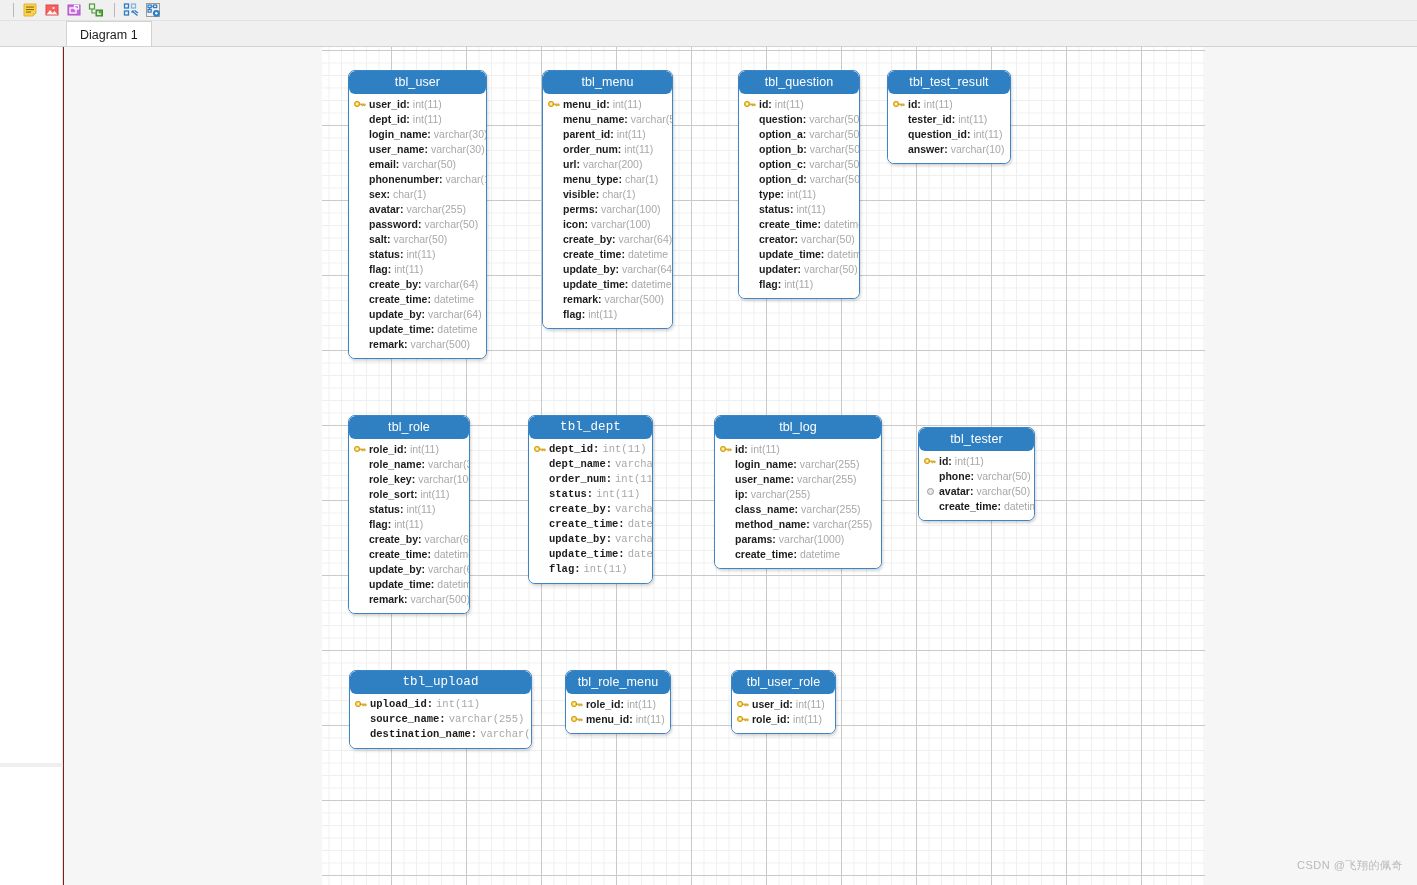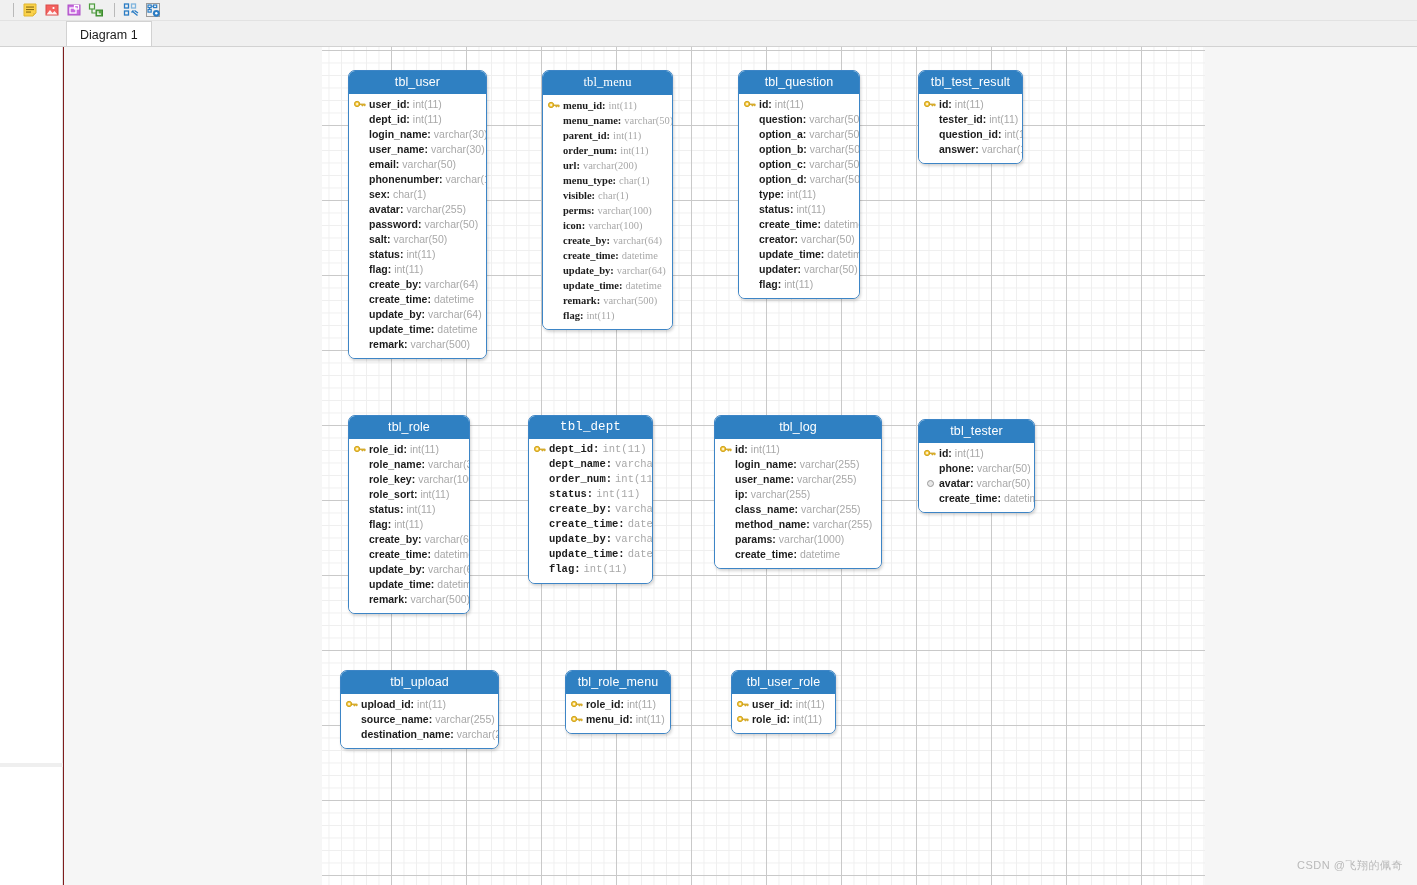--- a/index.html
+++ b/index.html
@@ -80,20 +80,21 @@
   }
   .entity-header {
     background: #2f80c2;
     color: #ffffff;
     font-size: 12.5px;
     text-align: center;
     padding: 4px 6px 5px 6px;
     font-weight: normal;
     letter-spacing: 0.1px;
     white-space: nowrap;
+    border-radius: 6px;
   }
   .entity-body { padding: 3px 6px 6px 4px; background: #ffffff; }
   .col-row {
     display: flex; align-items: center;
     height: 15px; line-height: 15px;
     font-size: 10.5px; white-space: nowrap;
   }
   .col-icon {
     width: 14px; min-width: 14px; height: 14px;
     display: flex; align-items: center; justify-content: center;
@@ -307,21 +308,21 @@
               <span class="col-type">datetime</span>
             </div>
             <div class="col-row">
               <span class="col-icon"></span>
               <span class="col-name">remark</span>
               <span class="col-sep">:</span>
               <span class="col-type">varchar(500)</span>
             </div>
           </div>
         </div>
-        <div class="entity" style="left: 478px; top: 23px; width: 131px; font-family: Liberation Serif, serif;">
+        <div class="entity" style="left: 478px; top: 23px; width: 131px;">
           <div class="entity-header">tbl_menu</div>
           <div class="entity-body">
             <div class="col-row">
               <span class="col-icon">
                 <svg class="key-ico" viewBox="0 0 14 11">
                   <circle cx="3.6" cy="4.3" r="3.1" fill="#f6c944" stroke="#c79a12" stroke-width="1"></circle>
                   <circle cx="3.6" cy="4.3" r="1.1" fill="#ffffff"></circle>
                   <path d="M6.3 4.3 H13 V6.4 H11.6 V5 H10.4 V6.6 H9.2 V5 H6.3 Z" fill="#f6c944" stroke="#c79a12" stroke-width="0.8" stroke-linejoin="round"></path>
                 </svg>
               </span>
@@ -497,21 +498,21 @@
               <span class="col-type">varchar(50)</span>
             </div>
             <div class="col-row">
               <span class="col-icon"></span>
               <span class="col-name">flag</span>
               <span class="col-sep">:</span>
               <span class="col-type">int(11)</span>
             </div>
           </div>
         </div>
-        <div class="entity" style="left: 854px; top: 23px; width: 105px;">
+        <div class="entity" style="left: 823px; top: 23px; width: 124px;">
           <div class="entity-header">tbl_test_result</div>
           <div class="entity-body">
             <div class="col-row">
               <span class="col-icon">
                 <svg class="key-ico" viewBox="0 0 14 11">
                   <circle cx="3.6" cy="4.3" r="3.1" fill="#f6c944" stroke="#c79a12" stroke-width="1"></circle>
                   <circle cx="3.6" cy="4.3" r="1.1" fill="#ffffff"></circle>
                   <path d="M6.3 4.3 H13 V6.4 H11.6 V5 H10.4 V6.6 H9.2 V5 H6.3 Z" fill="#f6c944" stroke="#c79a12" stroke-width="0.8" stroke-linejoin="round"></path>
                 </svg>
               </span>
@@ -733,21 +734,21 @@
               <span class="col-type">varchar(1000)</span>
             </div>
             <div class="col-row">
               <span class="col-icon"></span>
               <span class="col-name">create_time</span>
               <span class="col-sep">:</span>
               <span class="col-type">datetime</span>
             </div>
           </div>
         </div>
-        <div class="entity" style="left: 854px; top: 372px; width: 117px;">
+        <div class="entity" style="left: 854px; top: 380px; width: 117px;">
           <div class="entity-header">tbl_tester</div>
           <div class="entity-body">
             <div class="col-row">
               <span class="col-icon">
                 <svg class="key-ico" viewBox="0 0 14 11">
                   <circle cx="3.6" cy="4.3" r="3.1" fill="#f6c944" stroke="#c79a12" stroke-width="1"></circle>
                   <circle cx="3.6" cy="4.3" r="1.1" fill="#ffffff"></circle>
                   <path d="M6.3 4.3 H13 V6.4 H11.6 V5 H10.4 V6.6 H9.2 V5 H6.3 Z" fill="#f6c944" stroke="#c79a12" stroke-width="0.8" stroke-linejoin="round"></path>
                 </svg>
               </span>
@@ -770,21 +771,21 @@
               <span class="col-type">varchar(50)</span>
             </div>
             <div class="col-row">
               <span class="col-icon"></span>
               <span class="col-name">create_time</span>
               <span class="col-sep">:</span>
               <span class="col-type">datetime</span>
             </div>
           </div>
         </div>
-        <div class="entity" style="left: 276px; top: 623px; width: 159px;">
+        <div class="entity" style="left: 285px; top: 623px; width: 183px; font-family: Liberation Mono, monospace;">
           <div class="entity-header">tbl_upload</div>
           <div class="entity-body">
             <div class="col-row">
               <span class="col-icon">
                 <svg class="key-ico" viewBox="0 0 14 11">
                   <circle cx="3.6" cy="4.3" r="3.1" fill="#f6c944" stroke="#c79a12" stroke-width="1"></circle>
                   <circle cx="3.6" cy="4.3" r="1.1" fill="#ffffff"></circle>
                   <path d="M6.3 4.3 H13 V6.4 H11.6 V5 H10.4 V6.6 H9.2 V5 H6.3 Z" fill="#f6c944" stroke="#c79a12" stroke-width="0.8" stroke-linejoin="round"></path>
                 </svg>
               </span>

